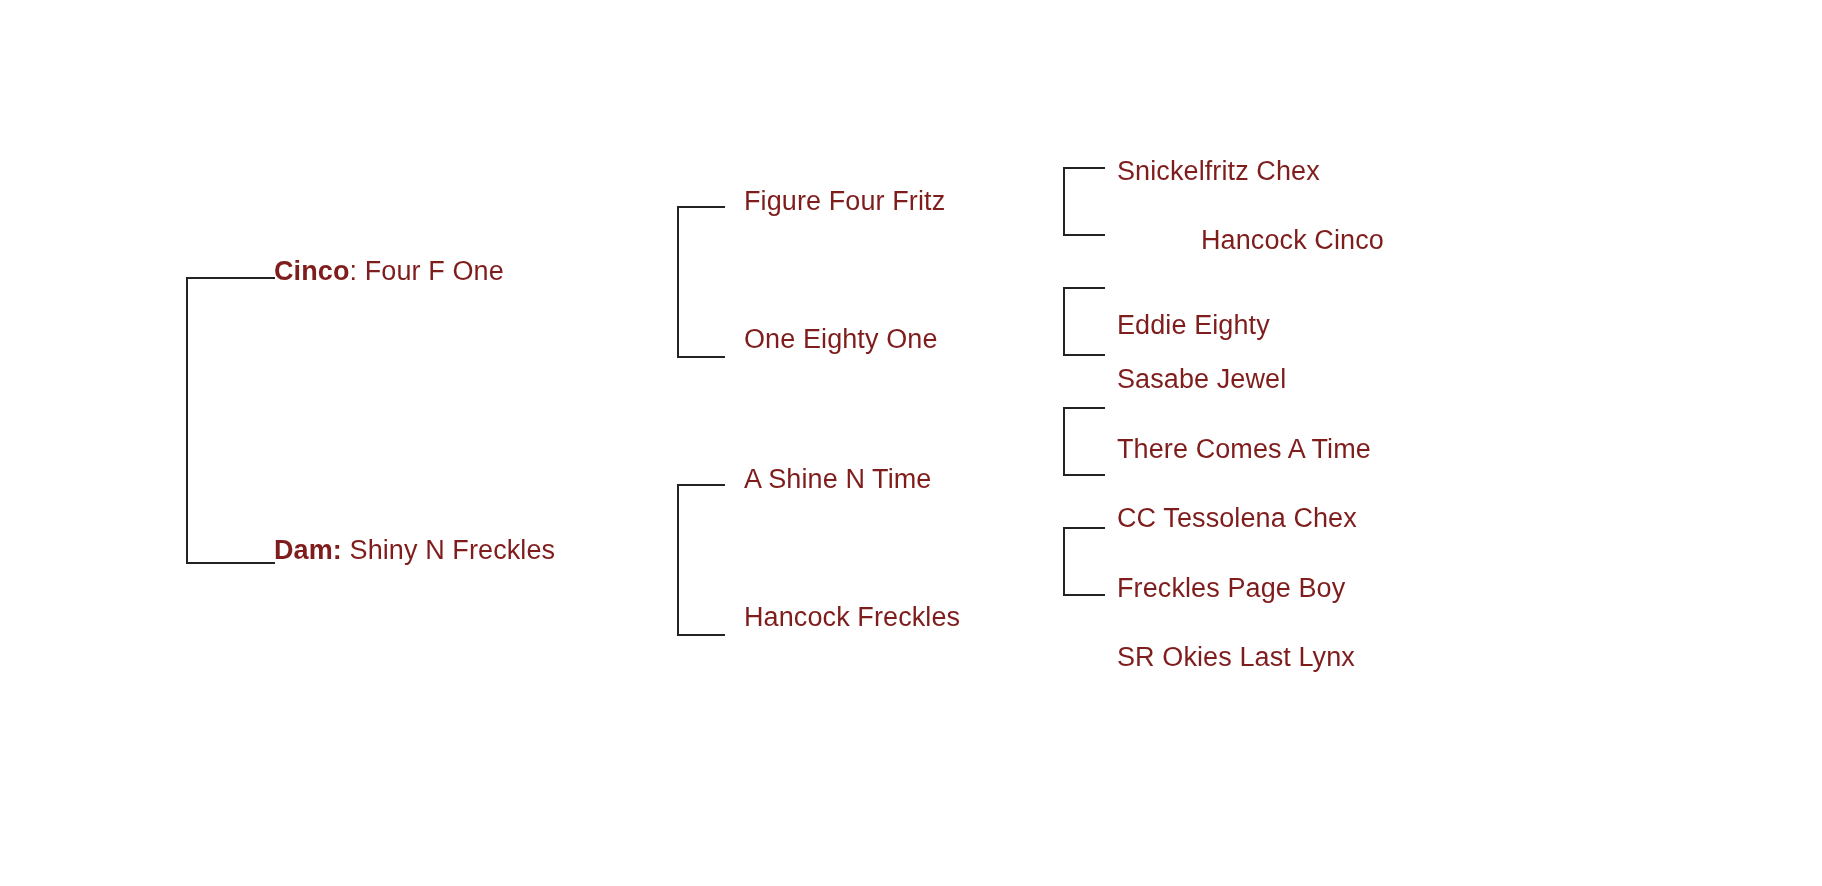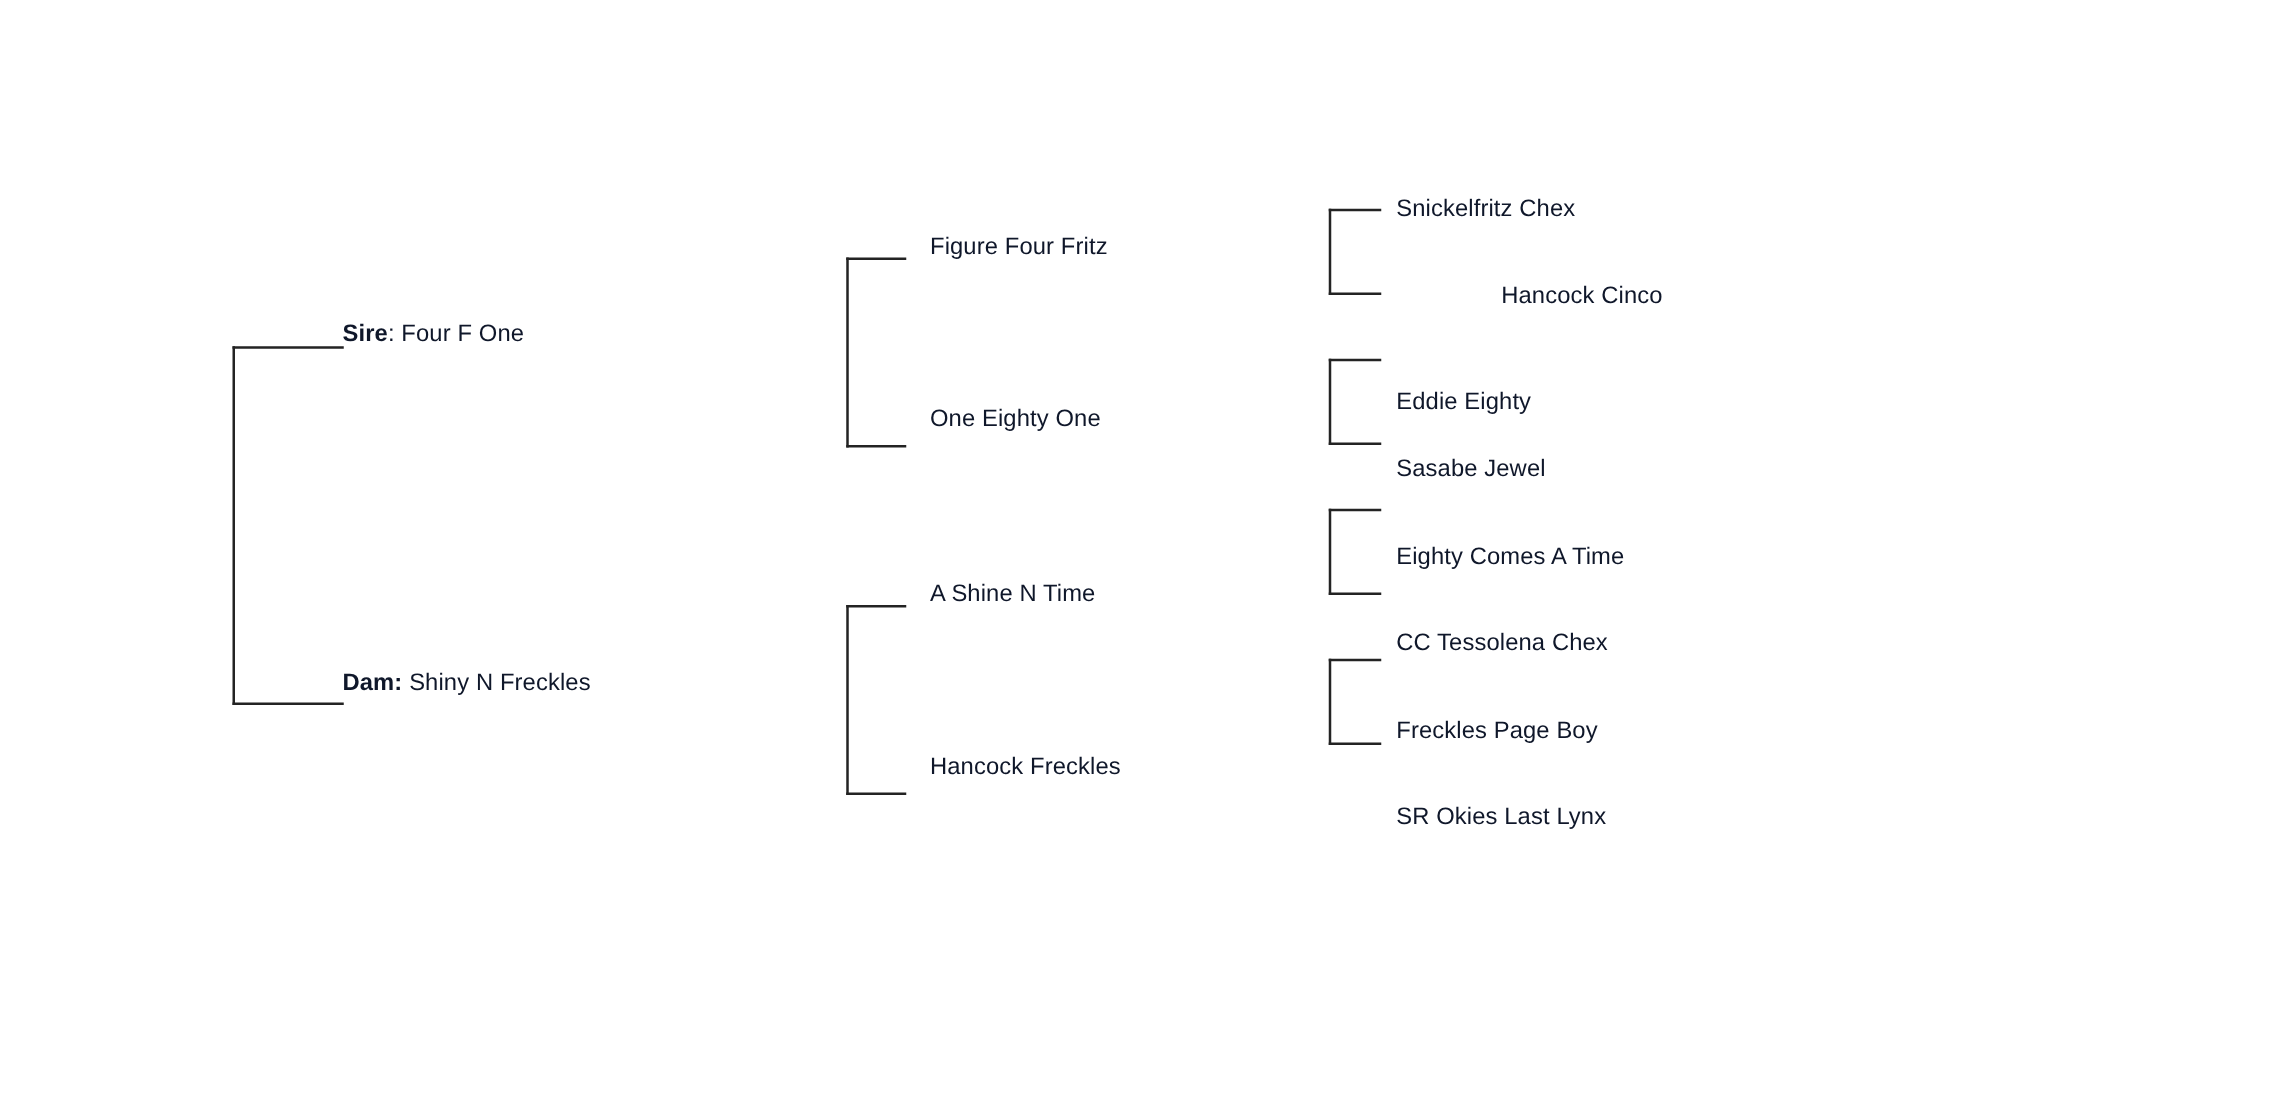--- a/index.html
+++ b/index.html
@@ -15,24 +15,24 @@
   #pedigree-root {
     position: relative;
     width: 1822px;
     height: 886px;
     background: #ffffff;
     overflow: hidden;
   }
   
   .node {
     position: absolute;
-    font-size: 19px;
+    font-size: 27px;
     line-height: 1;
     white-space: nowrap;
-    color: #0f172a;
+    color: #7f1d1d;
     letter-spacing: 0.1px;
   }
   .node .role {
     font-weight: bold;
   }
   
   .bracket {
     position: absolute;
     border-left: 2.5px solid #232323;
     border-top: 2.5px solid #232323;
@@ -42,21 +42,21 @@
   }
 </style>
 </head>
 <body>
 
 <div id="pedigree-root">
 
   <div class="bracket" style="left:186px; top:277px; width:89px; height:287px;"></div>
 
   <div class="node" style="left:274px; top:258px;">
-    <span class="role">Sire</span><span>: </span><span>Four F One</span>
+    <span class="role">Cinco</span><span>: </span><span>Four F One</span>
   </div>
 
   <div class="node" style="left:274px; top:537px;">
     <span class="role">Dam:</span><span>  </span><span>Shiny N Freckles</span>
   </div>
 
   <div class="bracket" style="left:677px; top:206px; width:48px; height:152px;"></div>
 
   <div class="bracket" style="left:677px; top:484px; width:48px; height:152px;"></div>
 
@@ -77,21 +77,21 @@
   <div class="bracket" style="left:1063px; top:527px; width:42px; height:69px;"></div>
 
   <div class="node" style="left:1117px; top:158px;">Snickelfritz Chex</div>
 
   <div class="node" style="left:1177px; top:227px;margin-left:24px;">Hancock Cinco</div>
 
   <div class="node" style="left:1117px; top:297px;margin-top:15px;">Eddie Eighty</div>
 
   <div class="node" style="left:1117px; top:366px;">Sasabe Jewel</div>
 
-  <div class="node" style="left:1117px; top:436px;">Eighty Comes A Time</div>
+  <div class="node" style="left:1117px; top:436px;">There Comes A Time</div>
 
   <div class="node" style="left:1117px; top:505px;">CC Tessolena Chex</div>
 
   <div class="node" style="left:1117px; top:575px;">Freckles Page Boy</div>
 
   <div class="node" style="left:1117px; top:644px;">SR Okies Last Lynx</div>
 
 </div>
 
 </body></html>

